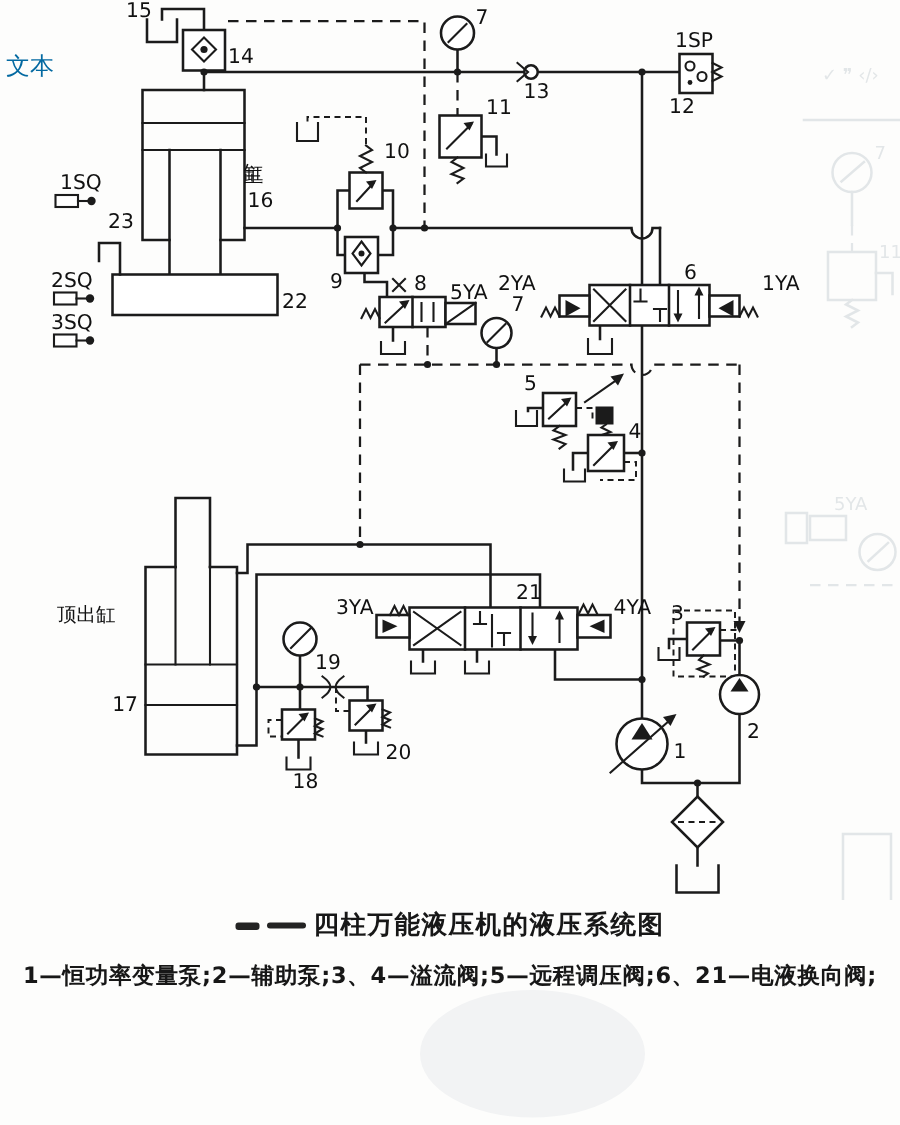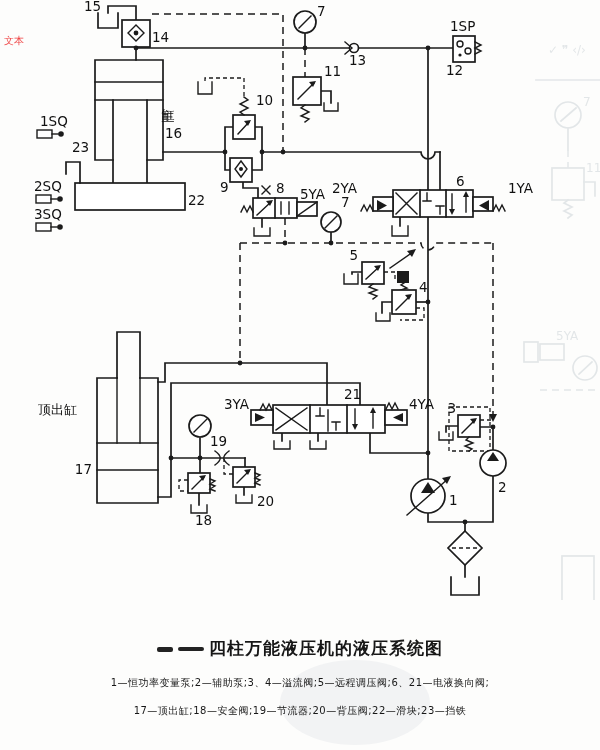--- a/index.html
+++ b/index.html
@@ -10,28 +10,28 @@
   .pt  {stroke:#1b1b1b;stroke-width:1.4;fill:none;stroke-linecap:square;}
   .pd  {stroke:#1b1b1b;stroke-width:1.5;fill:none;stroke-dasharray:7 5;}
   .pd2 {stroke:#1b1b1b;stroke-width:1.3;fill:none;stroke-dasharray:4 3;}
   .fw  {fill:#ffffff;}
   .fb  {fill:#1b1b1b;stroke:none;}
   .lbl {font:13.5px "DejaVu Sans",sans-serif;fill:#111;}
   .lblcn{font:13px "DejaVu Sans",sans-serif;fill:#111;}
   .wm  {opacity:.45;}
   .wm .p,.wm .pd{stroke:#c3cbd0;}
   .wm text{fill:#c3cbd0;}
-  .caption{position:absolute;left:0;top:605px;width:600px;text-align:center;color:#171717;margin-top:32px;}
+  .caption{position:absolute;left:0;top:605px;width:600px;text-align:center;color:#171717;}
   .cap-title{font-size:17px;font-weight:bold;letter-spacing:1px;}
-  .legend{margin-top:9px;font-size:10px;font-weight:normal;line-height:27.5px;letter-spacing:.5px;}
+  .legend{margin-top:9px;font-size:15px;font-weight:bold;line-height:27.5px;letter-spacing:.5px;}
   .smudge{display:inline-block;background:#232323;border-radius:2px;vertical-align:middle;margin-right:5px;}
   .s1{width:16px;height:5px;}
   .s2{width:26px;height:4px;}
   .blob{position:absolute;left:280px;top:660px;width:150px;height:85px;background:#f2f3f4;border-radius:50%;}
-  .wm-snippet{position:absolute;left:4px;top:34px;font-size:10px;color:#ef4444;}
+  .wm-snippet{position:absolute;left:4px;top:34px;font-size:16px;color:#0369a1;}
 </style>
 </head>
 <body>
 
 <div class="page">
   <div class="blob"></div>
 
   <svg width="600" height="600" viewBox="0 0 600 600">
 
     <g class="wm">
@@ -354,16 +354,15 @@
   </svg>
 
   <div class="wm-snippet">文本</div>
 
   <div class="caption">
     <div class="cap-title">
       <span class="smudge s1"></span><span class="smudge s2"></span><span>四柱万能液压机的液压系统图</span>
     </div>
     <div class="legend">
       <div>1—恒功率变量泵;2—辅助泵;3、4—溢流阀;5—远程调压阀;6、21—电液换向阀;</div>
-      <div>17—顶出缸;18—安全阀;19—节流器;20—背压阀;22—滑块;23—挡铁</div>
     </div>
   </div>
 </div>
 
 </body></html>

